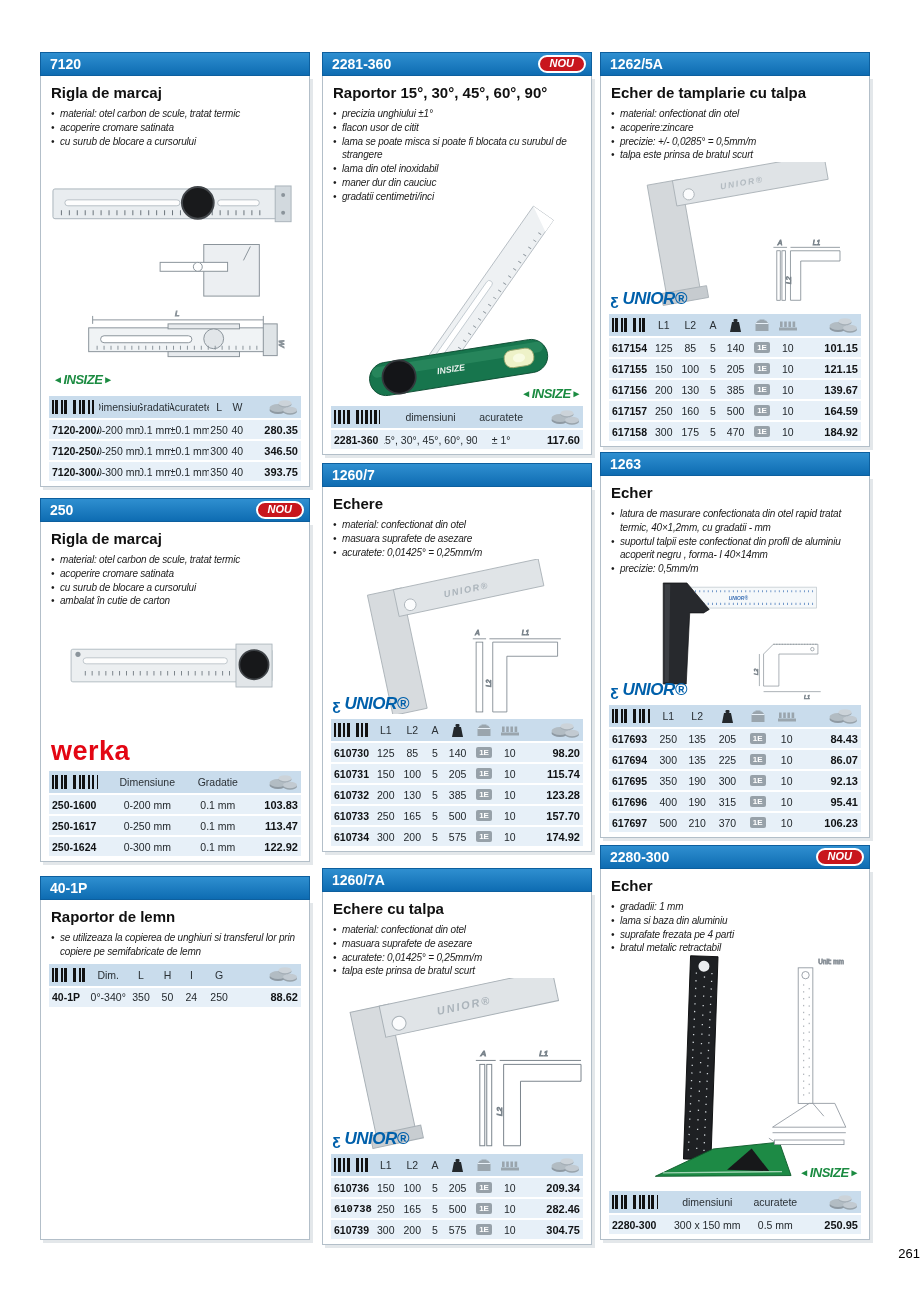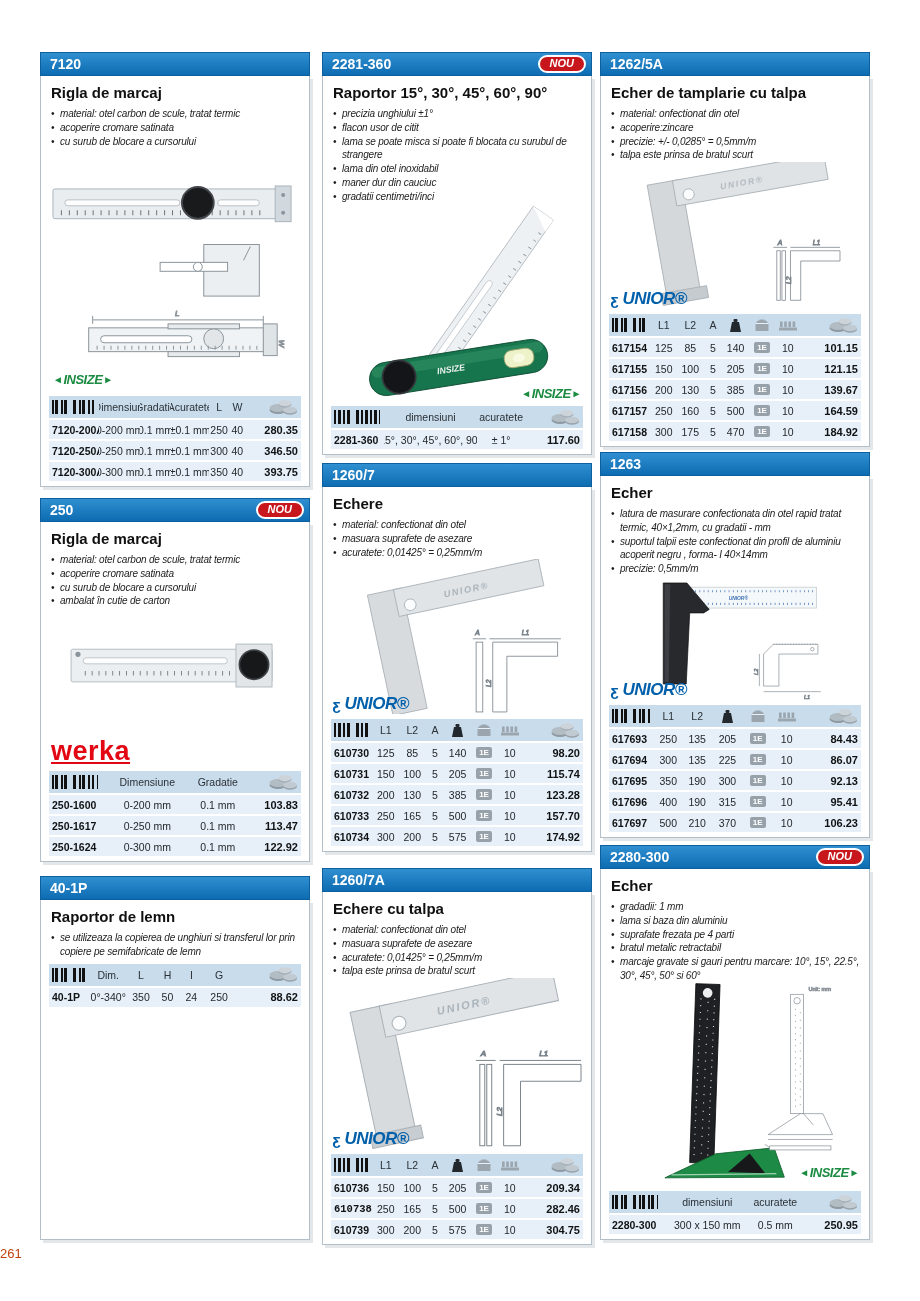--- a/index.html
+++ b/index.html
@@ -42,32 +42,32 @@
        repeating-linear-gradient(90deg,#111 0 2px,transparent 2px 3.5px,#111 3.5px 6.5px,transparent 6.5px 9px); }
 
   
   .logo-insize { color:#1b8b41; font-weight:bold; font-style:italic; font-size:13px; letter-spacing:-0.5px;
                  display:flex; align-items:center; gap:1px; }
   .logo-insize::before { content:"◄"; font-size:10px; font-style:normal; }
   .logo-insize::after  { content:"►"; font-size:10px; font-style:normal; }
   .logo-unior { color:#0060ab; font-weight:bold; font-style:italic; font-size:17px; letter-spacing:-0.5px;
                 display:flex; align-items:center; gap:4px; }
   .unior-mark { display:inline-block; transform:scaleX(-1); font-style:normal; font-size:15px; }
-  .logo-werka { color:#e30613; font-weight:bold; font-size:27px; letter-spacing:0.5px; line-height:1;text-decoration:underline; }
+  .logo-werka { color:#e30613; font-weight:bold; font-size:27px; letter-spacing:0.5px; line-height:1; }
   .logo-pinie { text-align:right; line-height:1; }
   .pinie-name { color:#2e8b3a; font-weight:bold; font-style:italic; font-size:20px;
                 border-bottom:2px solid #e30613; display:inline-block; padding-bottom:1px; }
   .pinie-url  { color:#e30613; font-size:8px; font-weight:bold; }
 
   .brand-row { display:flex; align-items:flex-end; min-height:20px; margin:1px 2px; }
 
   .abs { position:absolute; }
 
-  .page-number { position:absolute; top:1246px; left:0; width:920px; text-align:left;
-                 font-size:13px; color:#c2410c; }
+  .page-number { position:absolute; top:1246px; left:0; width:920px; text-align:right;
+                 font-size:13px; color:#000000; }
 
   .dlab { font-size:8px; fill:#555; font-style:italic; }
   .dlab2 { font-size:7px; fill:#666; }
 </style>
 </head>
 <body>
 
 <div class="page">
 
   <div class="section" style="left:40px;top:52px;width:270px;height:435px">
@@ -895,21 +895,20 @@
       <span>2280-300</span>
       <span class="nou">NOU</span>
     </div>
     <div class="box">
       <div class="title">Echer</div>
       <div class="bullets">
           <div class="bullet">gradadii: 1 mm</div>
           <div class="bullet">lama si baza din aluminiu</div>
           <div class="bullet">suprafate frezata pe 4 parti</div>
           <div class="bullet">bratul metalic retractabil</div>
-          <div class="bullet">marcaje gravate si gauri pentru marcare: 10°, 15°, 22.5°, 30°, 45°, 50° si 60°</div>
         </div>
       <div class="img-area">
         <svg viewBox="0 0 254 252" preserveAspectRatio="xMidYMid meet">
           <g transform="rotate(2 110 130)">
             <rect x="74" y="2" width="30" height="222" fill="#1e2023" stroke="#0a0b0c"></rect>
             <line x1="81" y1="20" x2="79" y2="220" stroke="#cfd4d8" stroke-width="1.4" stroke-dasharray="1.4 7"></line>
             <line x1="90" y1="24" x2="88" y2="220" stroke="#cfd4d8" stroke-width="1.4" stroke-dasharray="1.4 9"></line>
             <line x1="98" y1="20" x2="96" y2="220" stroke="#cfd4d8" stroke-width="1.4" stroke-dasharray="1.4 7"></line>
             <circle cx="89" cy="13" r="6" fill="#eceef0"></circle>
             <path d="M44 244 L192 238 L178 202 L106 212 Z" fill="#1d8a45" stroke="#0f5c2c"></path>

